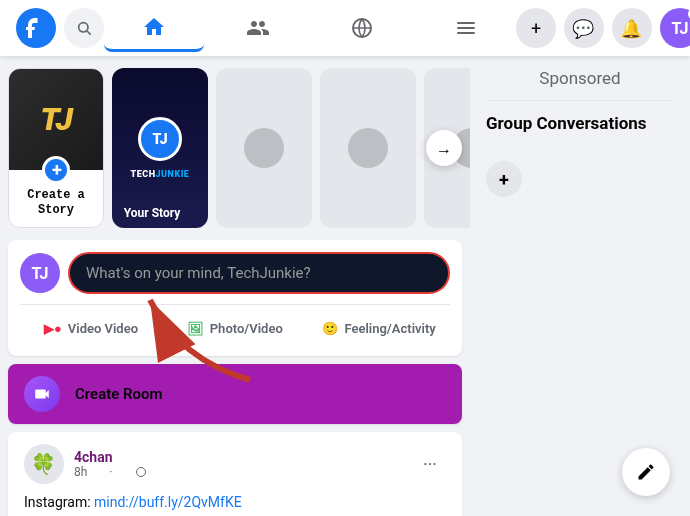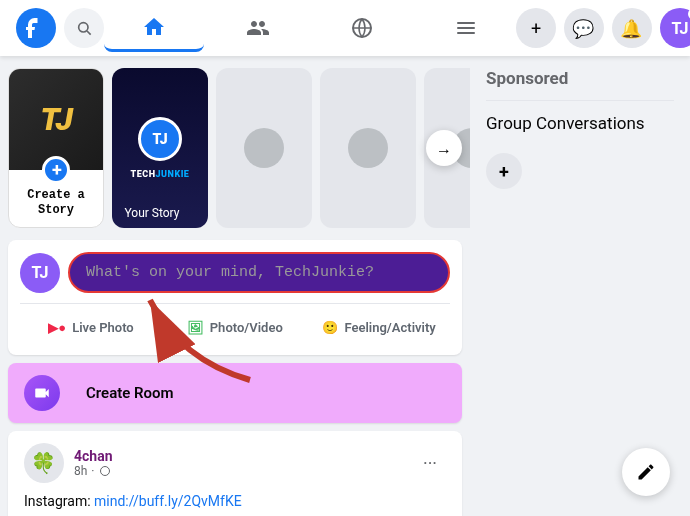--- a/index.html
+++ b/index.html
@@ -195,21 +195,21 @@
       position: relative;
     }
     .story-your-label {
       position: absolute;
       bottom: 8px;
       left: 0;
       right: 16px;
       text-align: center;
       color: white;
       font-size: 12px;
-      font-weight: 400;
+      font-weight: 700;
     }
 
     .story-placeholder {
       background: #e4e6eb;
       border-radius: 12px;
       width: 96px;
       height: 160px;
       flex-shrink: 0;
       display: flex;
       align-items: center;
@@ -261,28 +261,27 @@
       background: #8b5cf6;
       flex-shrink: 0;
       display: flex;
       align-items: center;
       justify-content: center;
       color: white;
       font-weight: bold;
     }
     .post-input {
       flex: 1;
-      background: #4c1d95;
+      background: #0f172a;
       border-radius: 50px;
       padding: 10px 16px;
       border: 2px solid #e53935;
       color: #999;
       font-size: 15px;
       cursor: pointer;
-      font-family: Liberation Mono, monospace;
     }
     .post-actions {
       display: flex;
       border-top: 1px solid #e4e6eb;
       padding-top: 8px;
       gap: 2px;
     }
     .post-action-btn {
       flex: 1;
       display: flex;
@@ -295,27 +294,27 @@
       font-size: 13px;
       font-weight: 600;
       color: #606770;
     }
     .live-icon { color: #f02849; }
     .photo-icon { color: #45bd62; }
     .feeling-icon { color: #f7b928; }
 
     
     .create-room-box {
-      background: #f0abfc;
+      background: #a21caf;
       border-radius: 8px;
       padding: 12px 16px;
       margin-bottom: 8px;
       display: flex;
       align-items: center;
-      gap: 26px;
+      gap: 15px;
       box-shadow: 0 1px 2px rgba(0,0,0,0.1);
       cursor: pointer;
     }
     .room-icon {
       width: 36px;
       height: 36px;
       background: linear-gradient(135deg, #a855f7, #7c3aed);
       border-radius: 50%;
       display: flex;
       align-items: center;
@@ -361,21 +360,21 @@
     .post-user-info .username {
       font-weight: 700;
       font-size: 14px;
       color: #701a75;
     }
     .post-user-info .post-meta {
       font-size: 12px;
       color: #65676b;
       display: flex;
       align-items: center;
-      gap: 4px;
+      gap: 22px;
     }
     .post-more-btn {
       width: 32px;
       height: 32px;
       border-radius: 50%;
       display: flex;
       align-items: center;
       justify-content: center;
       cursor: pointer;
       color: #65676b;
@@ -393,34 +392,35 @@
     }
 
     
     .right-sidebar {
       width: 220px;
       padding: 12px 16px;
       flex-shrink: 0;
     }
     .sidebar-section-title {
       font-size: 17px;
-      font-weight: 700;
+      font-weight: 400;
       color: #65676b;
       margin-bottom: 8px;
+      text-align: center;
     }
     .sidebar-divider {
       border: none;
       border-top: 1px solid #e4e6eb;
       margin: 12px 0;
     }
     .group-conv-title {
       font-size: 17px;
-      font-weight: 400;
+      font-weight: 700;
       color: #050505;
-      margin-bottom: 16px;
+      margin-bottom: 24px;
     }
     .create-group-btn {
       display: flex;
       align-items: center;
       gap: 8px;
       cursor: pointer;
       padding: 4px 0;
     }
     .plus-icon {
       width: 36px;
@@ -591,21 +591,21 @@
     </div>
 
     <div class="post-box">
       <div class="post-input-row">
         <div class="user-avatar-sm">TJ</div>
         <div class="post-input">What's on your mind, TechJunkie?</div>
       </div>
       <div class="post-actions">
         <div class="post-action-btn">
           <span class="live-icon">▶●</span>
-          <span>Live Photo</span>
+          <span>Video Video</span>
         </div>
         <div class="post-action-btn">
           <span class="photo-icon">🖼</span>
           <span>Photo/Video</span>
         </div>
         <div class="post-action-btn">
           <span class="feeling-icon">🙂</span>
           <span>Feeling/Activity</span>
         </div>
       </div>

